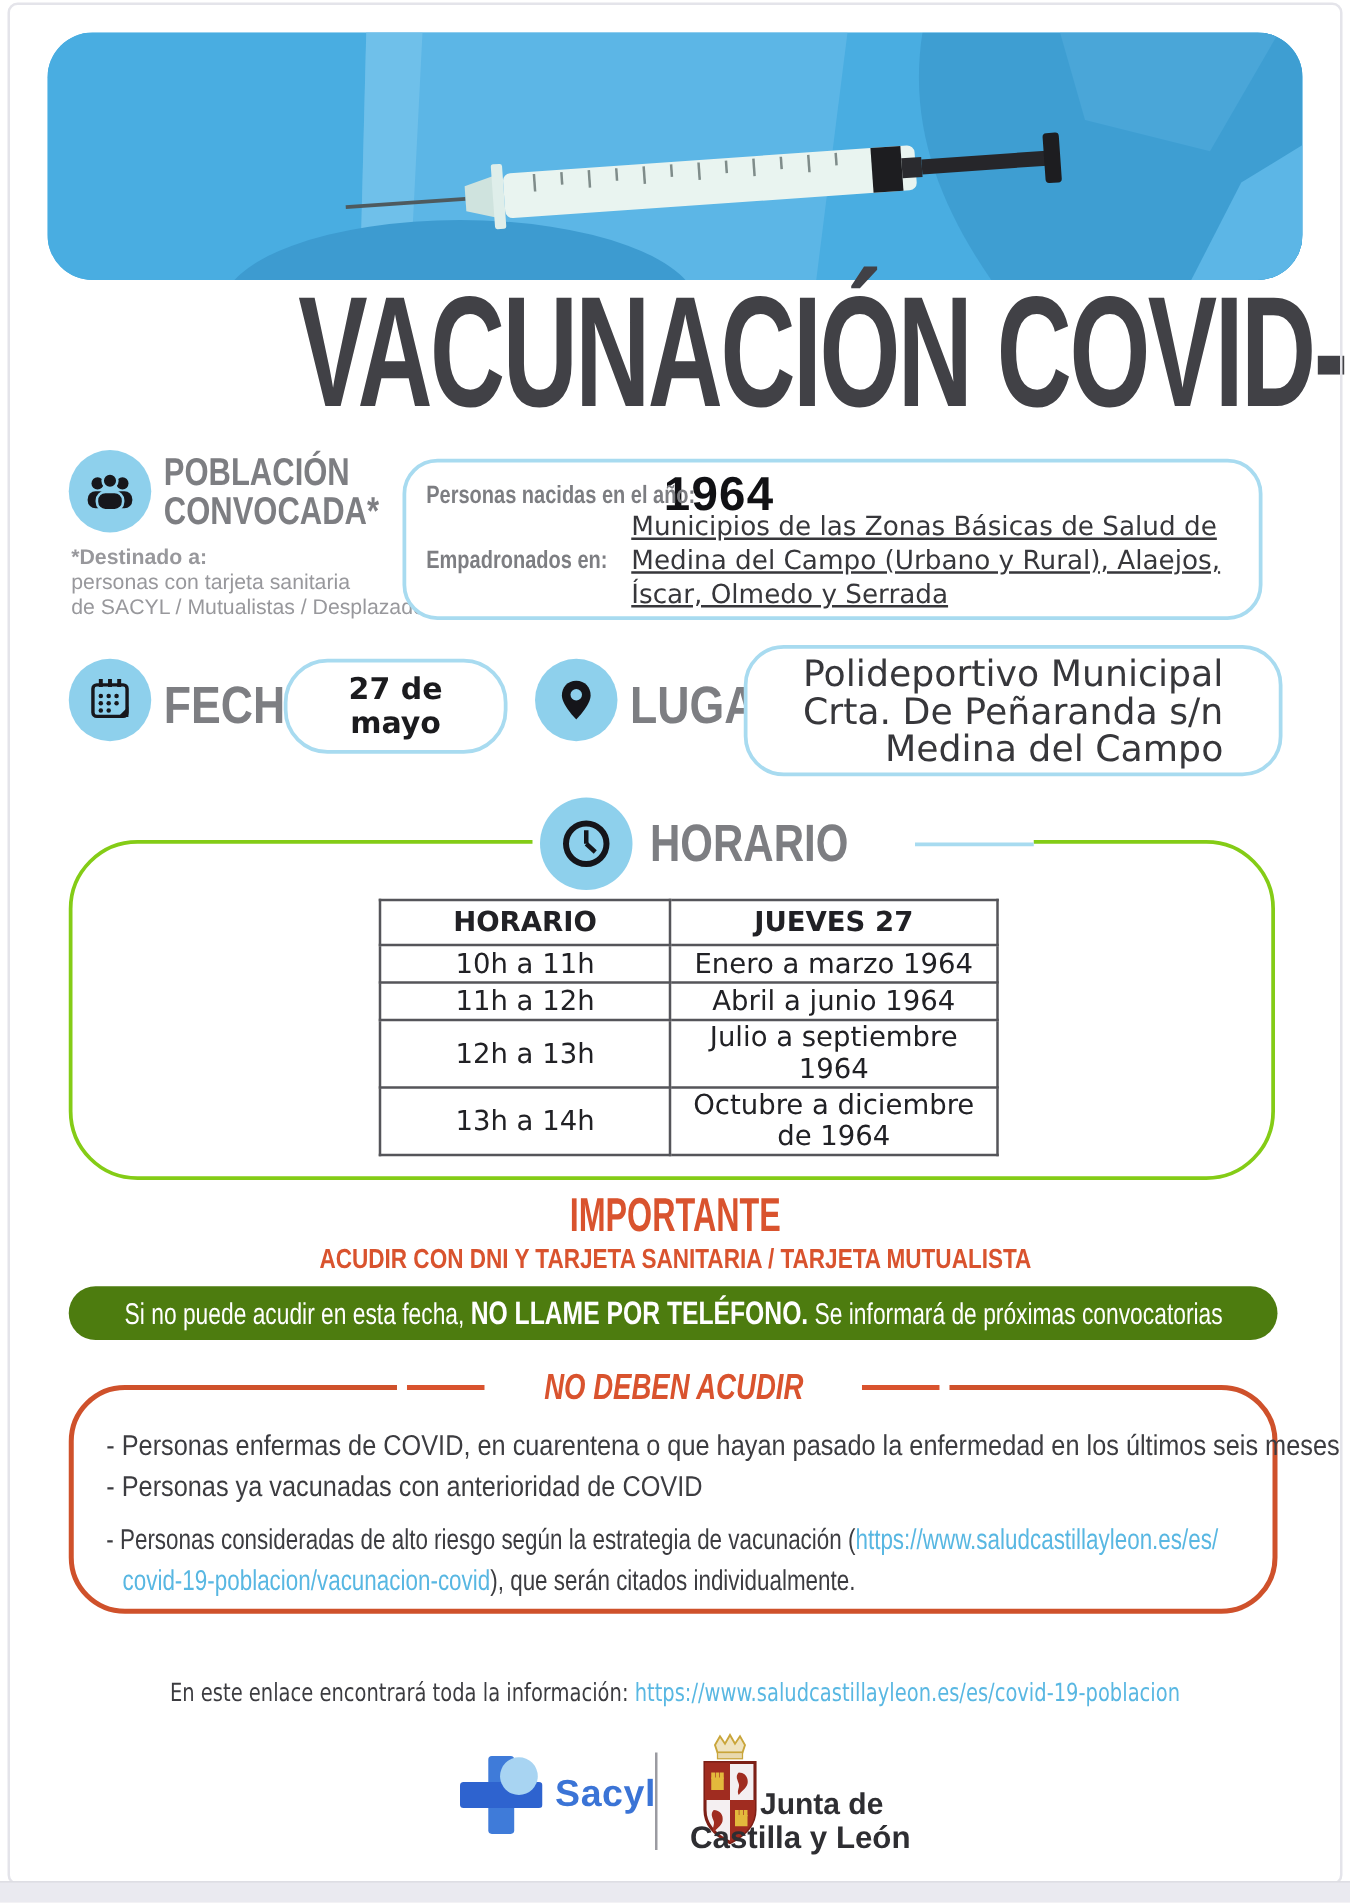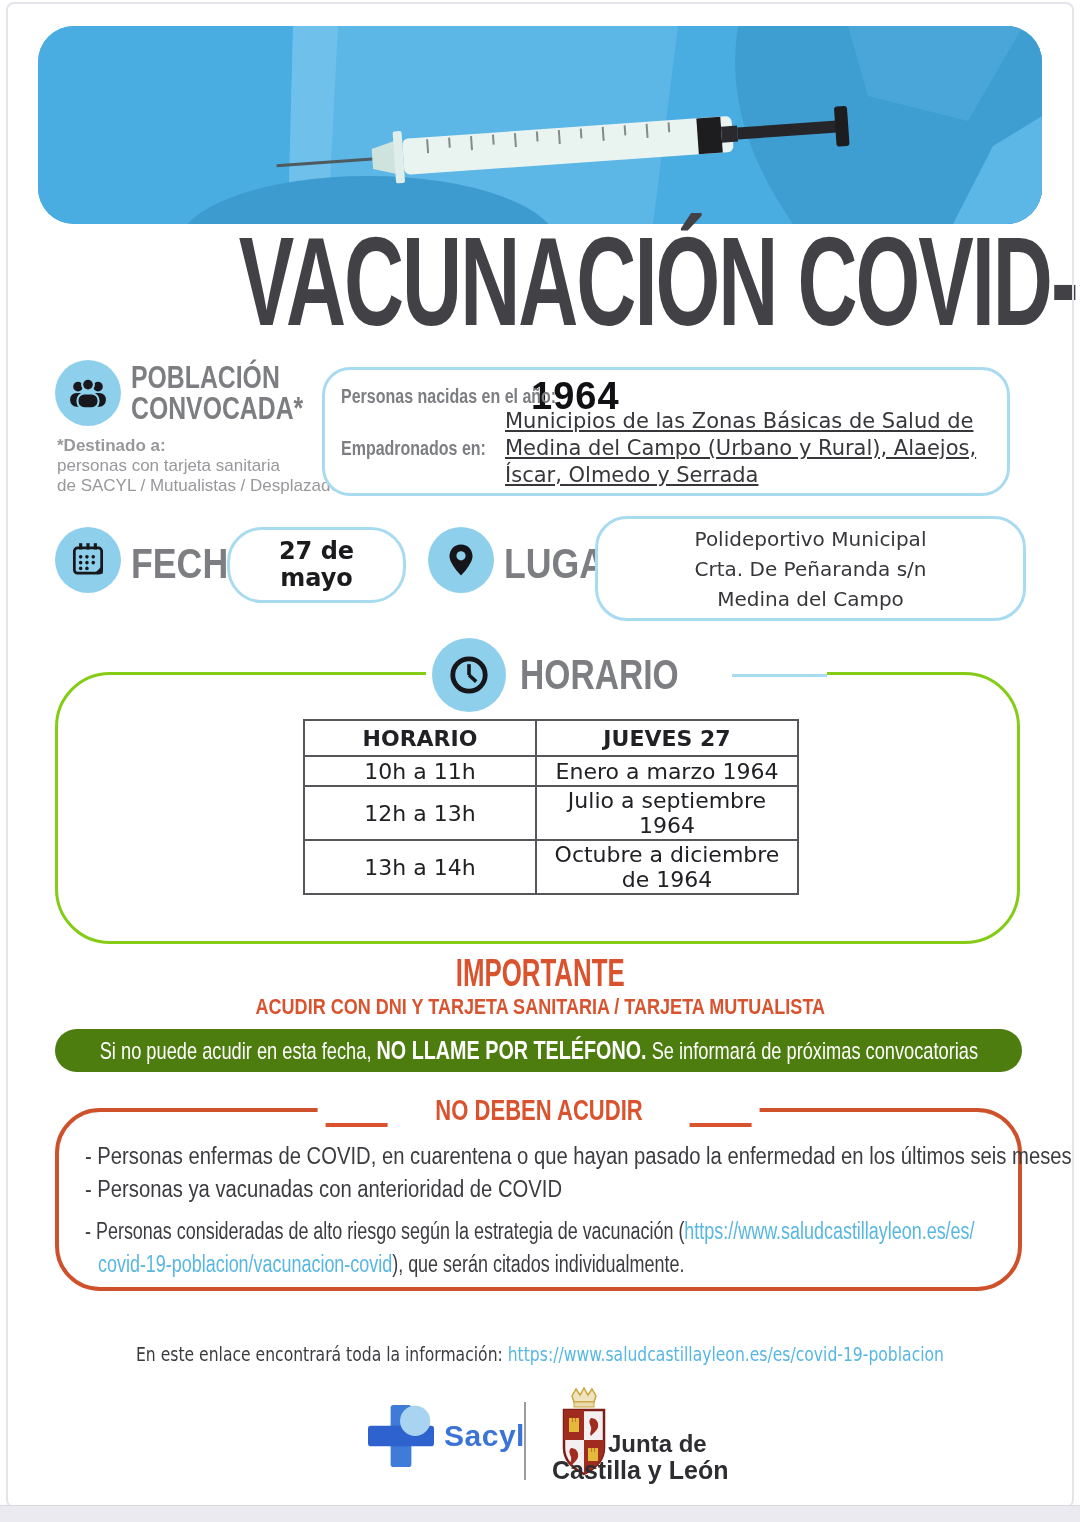--- a/index.html
+++ b/index.html
@@ -46,23 +46,23 @@
     font-size:21px;line-height:27px;color:#37373b;text-decoration:underline;}
 
   
   .fecha-label{position:absolute;left:131px;top:540px;font-size:42px;}
   .pill{left:227px;top:527px;width:173px;height:70px;border-radius:35px;
     display:flex;align-items:center;justify-content:center;text-align:center;
     font-family:"DejaVu Sans","Liberation Sans",sans-serif;
     font-weight:bold;color:#1b1b1e;font-size:24px;line-height:27px;}
   .lugar-label{position:absolute;left:504px;top:540px;font-size:42px;}
   .lugar-box{left:595px;top:516px;width:425px;height:99px;border-radius:32px;
-    display:flex;align-items:center;justify-content:center;text-align:center;
+    display:flex;align-items:center;justify-content:center;text-align:right;
     font-family:"DejaVu Sans","Liberation Sans",sans-serif;
-    color:#37373b;font-size:20px;line-height:30px;}
+    color:#37373b;font-size:29px;line-height:30px;}
 
   
   .horario-wrap{position:absolute;left:55px;top:672px;width:965px;height:272px;
     border:3px solid #84cc16;border-radius:55px;box-sizing:border-box;}
   .h-chip{position:absolute;top:-40px;left:368px;height:80px;display:flex;
     align-items:center;background:#fff;padding:0 0 0 6px;gap:14px;}
   .h-clock{width:74px;height:74px;border-radius:50%;background:#8ed0ec;
     display:flex;align-items:center;justify-content:center;flex:0 0 74px;}
   .h-lab{font-size:42px;}
   .h-line{width:95px;height:3px;background:#a8dbf0;flex:0 0 95px;}
@@ -83,21 +83,21 @@
     color:#d9532e;font-weight:bold;font-size:22px;}
   .banner{position:absolute;left:55px;top:1029px;width:967px;height:43px;border-radius:22px;
     background:#4d7c0f;color:#fff;display:flex;align-items:center;justify-content:center;}
   .banner .mid{font-weight:bold;font-size:26px;}
   .banner span{font-size:24px;}
 
   
   .nda-box{position:absolute;left:55px;top:1108px;width:967px;height:183px;
     border:4px solid #cf512b;border-radius:45px;box-sizing:border-box;}
   .nda-chip{position:absolute;top:-19px;left:50%;transform:translateX(-50%);
-    display:flex;align-items:flex-end;gap:15px;background:#fff;padding:0 8px;height:34px;}
+    display:flex;align-items:center;gap:15px;background:#fff;padding:0 8px;height:34px;font-style:italic;}
   .nda-line{width:62px;height:4px;background:#d9532e;flex:0 0 62px;}
   .nda-title{color:#d9532e;font-weight:bold;font-size:29px;}
   .nda-items{position:absolute;left:26px;top:28px;color:#3c3c40;font-size:23px;line-height:33px;}
   .lnk{color:#58b7e2;}
 
   
   .foot-info{position:absolute;left:0;top:1342px;width:100%;text-align:center;
     font-family:"DejaVu Sans","Liberation Sans",sans-serif;font-size:20px;color:#3c3c40;}
   .sacyl{position:absolute;left:368px;top:1404px;display:flex;align-items:center;gap:10px;}
   .sacyl-name{color:#3b74d6;font-weight:bold;font-size:30px;letter-spacing:.5px;}
@@ -248,20 +248,24 @@
     <table class="sched">
       <tbody>
           <tr>
         <th class="c1">HORARIO</th>
         <th class="c2">JUEVES 27</th>
       </tr>
       <tr class="r-s">
         <td>10h a 11h</td>
         <td>Enero a marzo 1964</td>
       </tr>
+      <tr class="r-s">
+        <td>11h a 12h</td>
+        <td>Abril a junio 1964</td>
+      </tr>
       <tr class="r-t">
         <td>12h a 13h</td>
         <td class="pre">Julio a septiembre
 1964</td>
       </tr>
       <tr class="r-t">
         <td>13h a 14h</td>
         <td class="pre">Octubre a diciembre
 de 1964</td>
       </tr>

